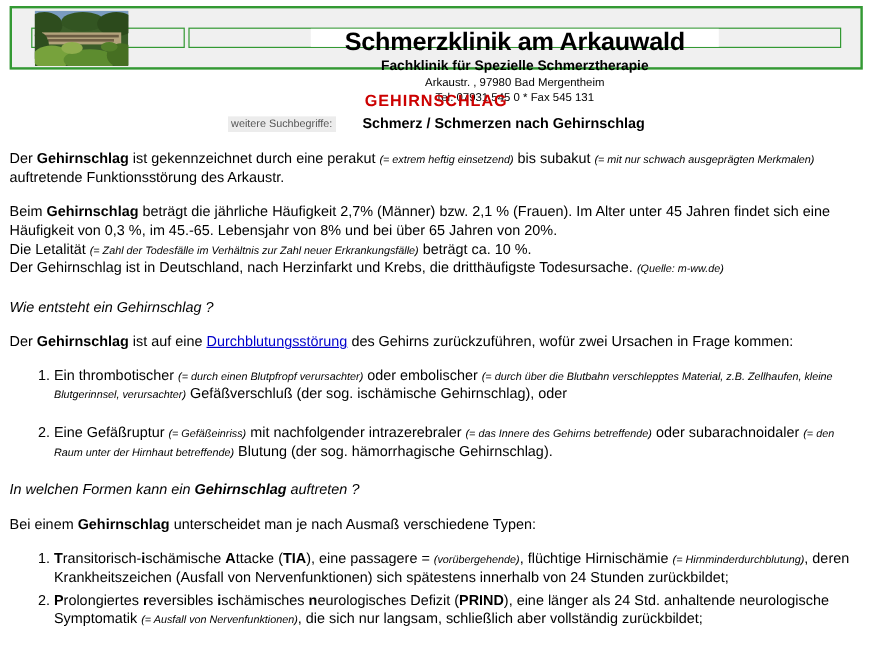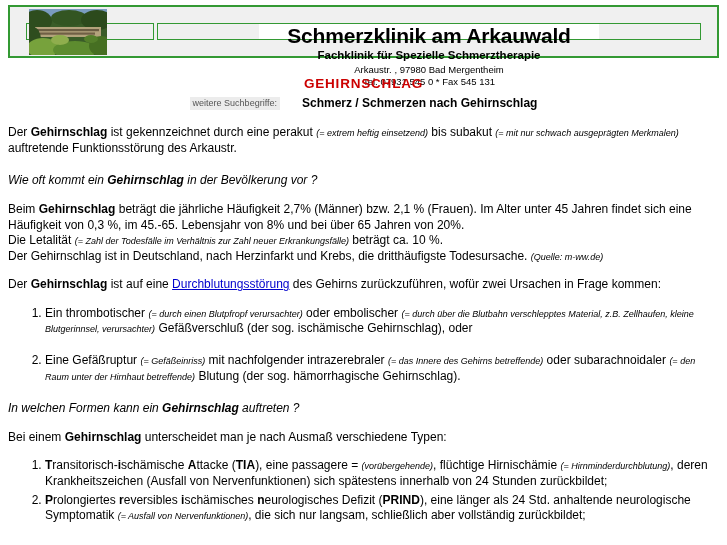--- a/index.html
+++ b/index.html
@@ -108,22 +108,22 @@
 
 <h1 class="page-title">GEHIRNSCHLAG</h1>
 
 <div class="search-row">
   <span class="search-label">weitere Suchbegriffe:</span>
   <span class="search-terms">Schmerz / Schmerzen nach Gehirnschlag</span>
 </div>
 
 <main class="article">
     <p><span>Der </span><span class="b">Gehirnschlag</span><span> ist gekennzeichnet durch eine perakut </span><span class="note">(= extrem heftig einsetzend)</span><span> bis subakut </span><span class="note">(= mit nur schwach ausgeprägten Merkmalen)</span><span> auftretende Funktionsstörung des Arkaustr.</span></p>
-    <p class="q"><span>Wie oft kommt ein </span><span class="b">Gehirnschlag</span><span> in der Bevölkerung vor ?</span></p>
     <p><span>Beim </span><span class="b">Gehirnschlag</span><span> beträgt die jährliche Häufigkeit  2,7% (Männer) bzw. 2,1 % (Frauen). Im Alter unter 45 Jahren findet sich eine Häufigkeit von 0,3 %, im 45.-65. Lebensjahr von 8% und bei über 65 Jahren von 20%.</span><br><span>Die Letalität </span><span class="note">(= Zahl der Todesfälle im Verhältnis zur Zahl neuer Erkrankungsfälle)</span><span> beträgt ca. 10 %.</span><br><span>Der Gehirnschlag ist in Deutschland, nach Herzinfarkt und Krebs, die dritthäufigste Todesursache. </span><span class="note">(Quelle: m-ww.de)</span></p>
+    <p class="q"><span>Wie entsteht ein Gehirnschlag ?</span></p>
     <p><span>Der </span><span class="b">Gehirnschlag</span><span> ist auf eine </span><a class="lnk">Durchblutungsstörung</a><span> des Gehirns zurückzuführen, wofür zwei Ursachen in Frage kommen:</span></p>
     <ol class="spaced">
       <li><span>Ein thrombotischer </span><span class="note">(= durch einen Blutpfropf verursachter)</span><span> oder embolischer </span><span class="note">(= durch über die Blutbahn verschlepptes Material, z.B. Zellhaufen, kleine Blutgerinnsel, verursachter)</span><span> Gefäßverschluß (der sog. ischämische Gehirnschlag), oder</span></li>
       <li><span>Eine Gefäßruptur </span><span class="note">(= Gefäßeinriss)</span><span> mit nachfolgender intrazerebraler </span><span class="note">(= das Innere des Gehirns betreffende)</span><span> oder subarachnoidaler </span><span class="note">(= den Raum unter der Hirnhaut betreffende)</span><span> Blutung (der sog. hämorrhagische Gehirnschlag).</span></li>
     </ol>
     <p class="q"><span>In welchen Formen kann ein </span><span class="b">Gehirnschlag</span><span> auftreten ?</span></p>
     <p><span>Bei einem </span><span class="b">Gehirnschlag</span><span> unterscheidet man je nach Ausmaß verschiedene Typen:</span></p>
     <ol class="tight">
       <li><span class="b">T</span><span>ransitorisch-</span><span class="b">i</span><span>schämische </span><span class="b">A</span><span>ttacke (</span><span class="b">TIA</span><span>), eine passagere = </span><span class="note">(vorübergehende)</span><span>, flüchtige Hirnischämie </span><span class="note">(= Hirnminderdurchblutung)</span><span>, deren Krankheitszeichen (Ausfall von Nervenfunktionen) sich spätestens innerhalb von 24 Stunden zurückbildet;</span></li>
       <li><span class="b">P</span><span>rolongiertes </span><span class="b">r</span><span>eversibles </span><span class="b">i</span><span>schämisches </span><span class="b">n</span><span>eurologisches Defizit (</span><span class="b">PRIND</span><span>), eine länger als 24 Std. anhaltende neurologische Symptomatik </span><span class="note">(= Ausfall von Nervenfunktionen)</span><span>, die sich nur langsam, schließlich aber vollständig zurückbildet;</span></li>

